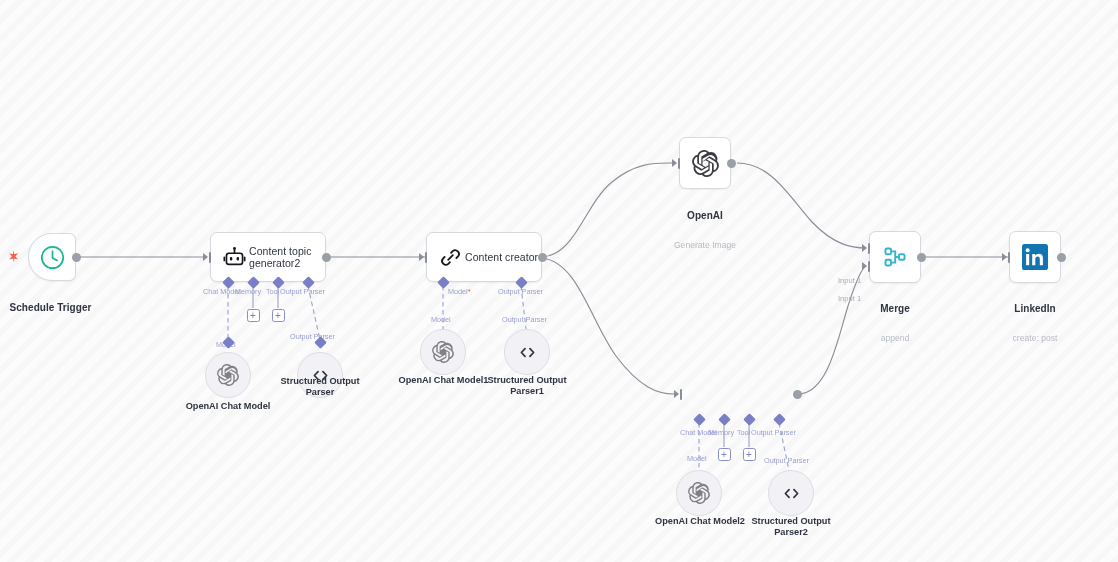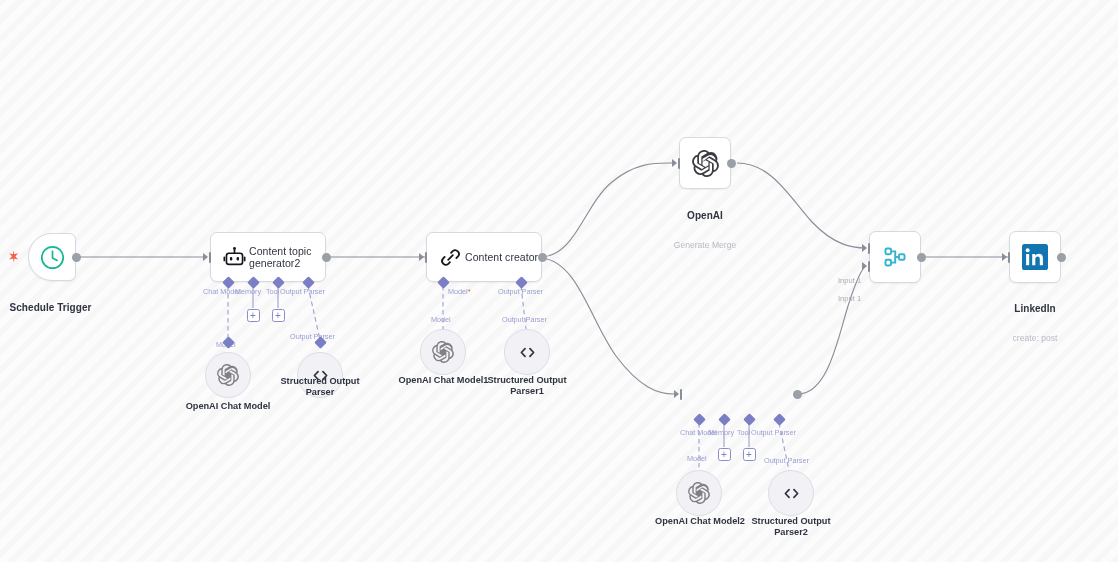--- a/index.html
+++ b/index.html
@@ -235,21 +235,21 @@
       </span>
     </div>
   </div>
   <div class="in-port" style="left:672px; top:157.5px;">
       <i></i>
       <b></b>
     </div>
   <div class="out-dot" style="left:726.5px; top:158.5px;"></div>
   <div class="caption" style="left:645px; top:192px; width:120px;">
     <div class="cap-name">OpenAI</div>
-    <div class="cap-sub">Generate Merge</div>
+    <div class="cap-sub">Generate Image</div>
   </div>
 
   <div class="in-port" style="left:674px; top:388.5px;">
       <i></i>
       <b></b>
     </div>
   <div class="out-dot" style="left:792.5px; top:389.5px;"></div>
 
   <div class="diamond" style="left:694.5px; top:414.5px;"></div>
   <div class="diamond" style="left:719.5px; top:414.5px;"></div>
@@ -280,20 +280,24 @@
       <i></i>
       <b></b>
     </div>
   <div class="in-port" style="left:862px; top:260.5px;">
       <i></i>
       <b></b>
     </div>
   <div class="in-label" style="left:838px; top:244px;">Input 1</div>
   <div class="in-label" style="left:838px; top:262px;">Input 1</div>
   <div class="out-dot" style="left:916.5px; top:252.5px;"></div>
+  <div class="caption" style="left:835px; top:285px; width:120px;">
+    <div class="cap-name">Merge</div>
+    <div class="cap-sub">append</div>
+  </div>
 
   <div class="node square" style="left:1009px; top:231px;">
     <div class="node-inner">
       <span>
         <svg width="26" height="26" viewBox="0 0 26 26">
           <rect x="0" y="0" width="26" height="26" rx="2.6" fill="#1275b1"></rect>
           <rect x="4.1" y="10" width="3.1" height="11.2" fill="#fff"></rect>
           <circle cx="5.65" cy="6.3" r="1.95" fill="#fff"></circle>
           <path d="M10.2 10 h3 v1.6 c.6-1.1 2-1.9 3.6-1.9 2.6 0 4.1 1.6 4.1 4.6 v6.9 h-3.1 v-6.2 c0-1.7-.7-2.6-2.1-2.6 -1.4 0-2.4 1-2.4 2.7 v6.1 h-3.1 Z" fill="#fff"></path>
         </svg>

